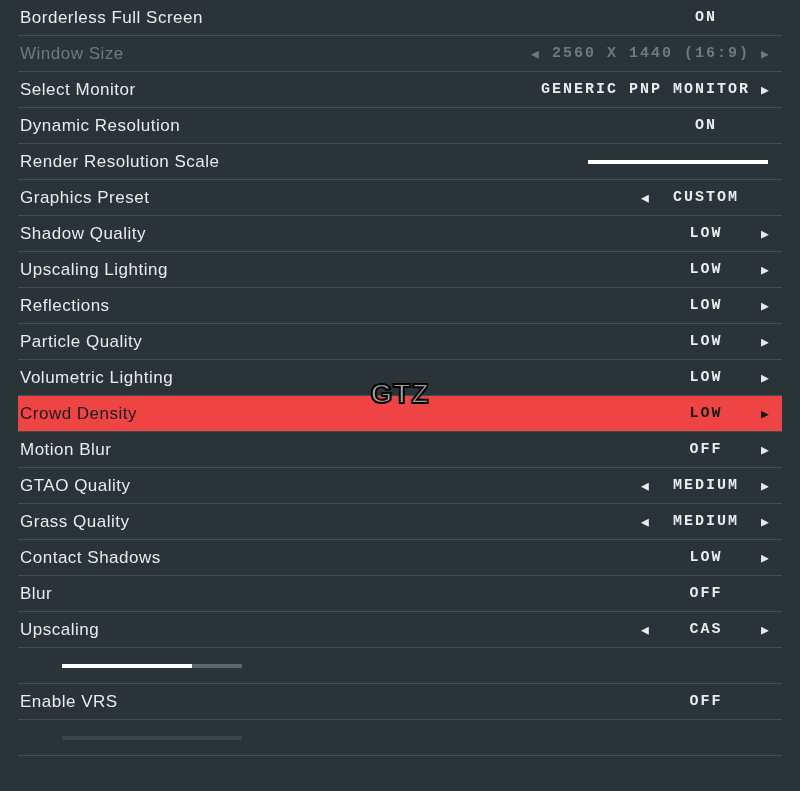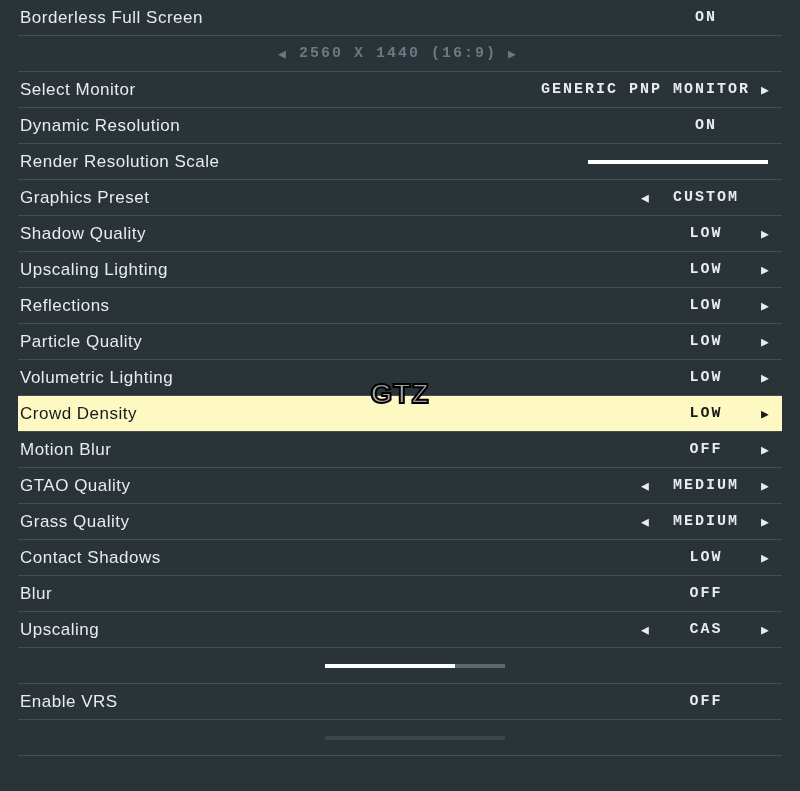--- a/index.html
+++ b/index.html
@@ -15,33 +15,33 @@
     overflow: hidden;
     position: relative;
   }
   .settings-list {
     width: 100%;
     padding: 0 18px;
   }
   .row {
     display: flex;
     align-items: center;
-    justify-content: center;
+    justify-content: space-between;
     height: 36px;
     border-bottom: 1px solid #414d54;
     color: #e8eced;
     font-size: 17px;
     letter-spacing: 0.5px;
     padding: 0 6px 0 2px;
   }
   .row.disabled {
     color: #6b7a82;
   }
   .row.selected {
-    background: #fef9c3;
+    background: #ef4444;
     color: #1a1a1a;
   }
   .row .label {
     flex: 1;
     white-space: nowrap;
   }
   .row .value-area {
     display: flex;
     align-items: center;
     justify-content: flex-end;
@@ -108,20 +108,21 @@
 <div class="settings-list" id="list">
     <div class="row">
       <div class="label">Borderless Full Screen</div>
       <div class="value-area">
         <span class="arrow hidden">◀</span>
         <span class="value-text">ON</span>
         <span class="arrow hidden">▶</span>
       </div>
     </div>
     <div class="row disabled">
+      <div class="label">Window Size</div>
       <div class="value-area">
         <span class="arrow">◀</span>
         <span class="value-text wide">2560 X 1440 (16:9)</span>
         <span class="arrow">▶</span>
       </div>
     </div>
     <div class="row">
       <div class="label">Select Monitor</div>
       <div class="value-area">
         <span class="arrow hidden">◀</span>

